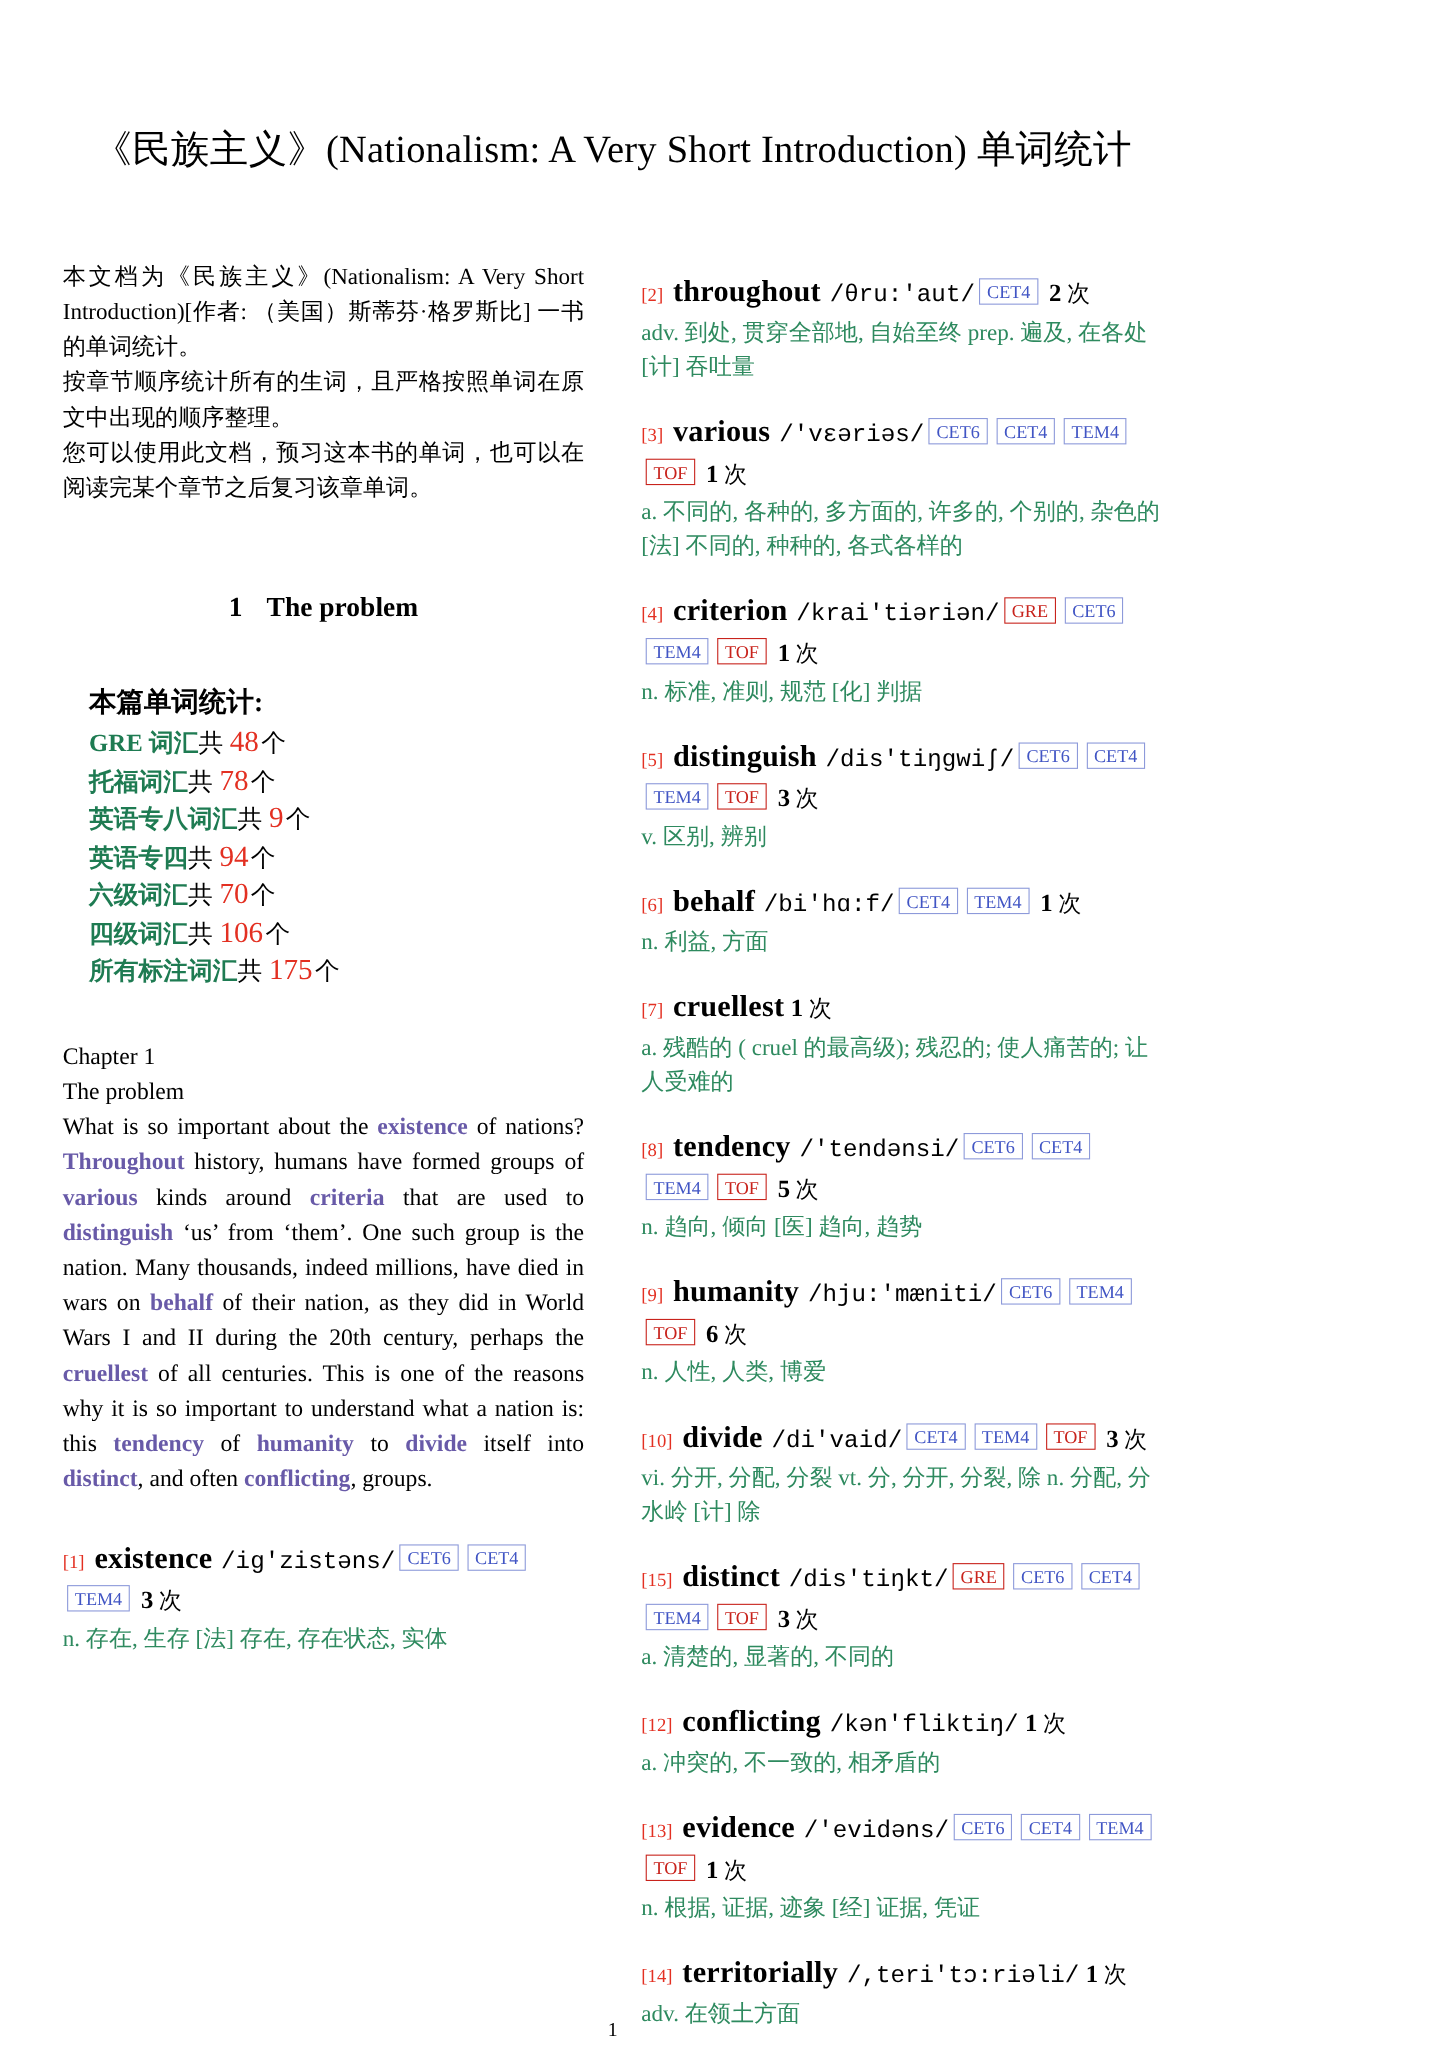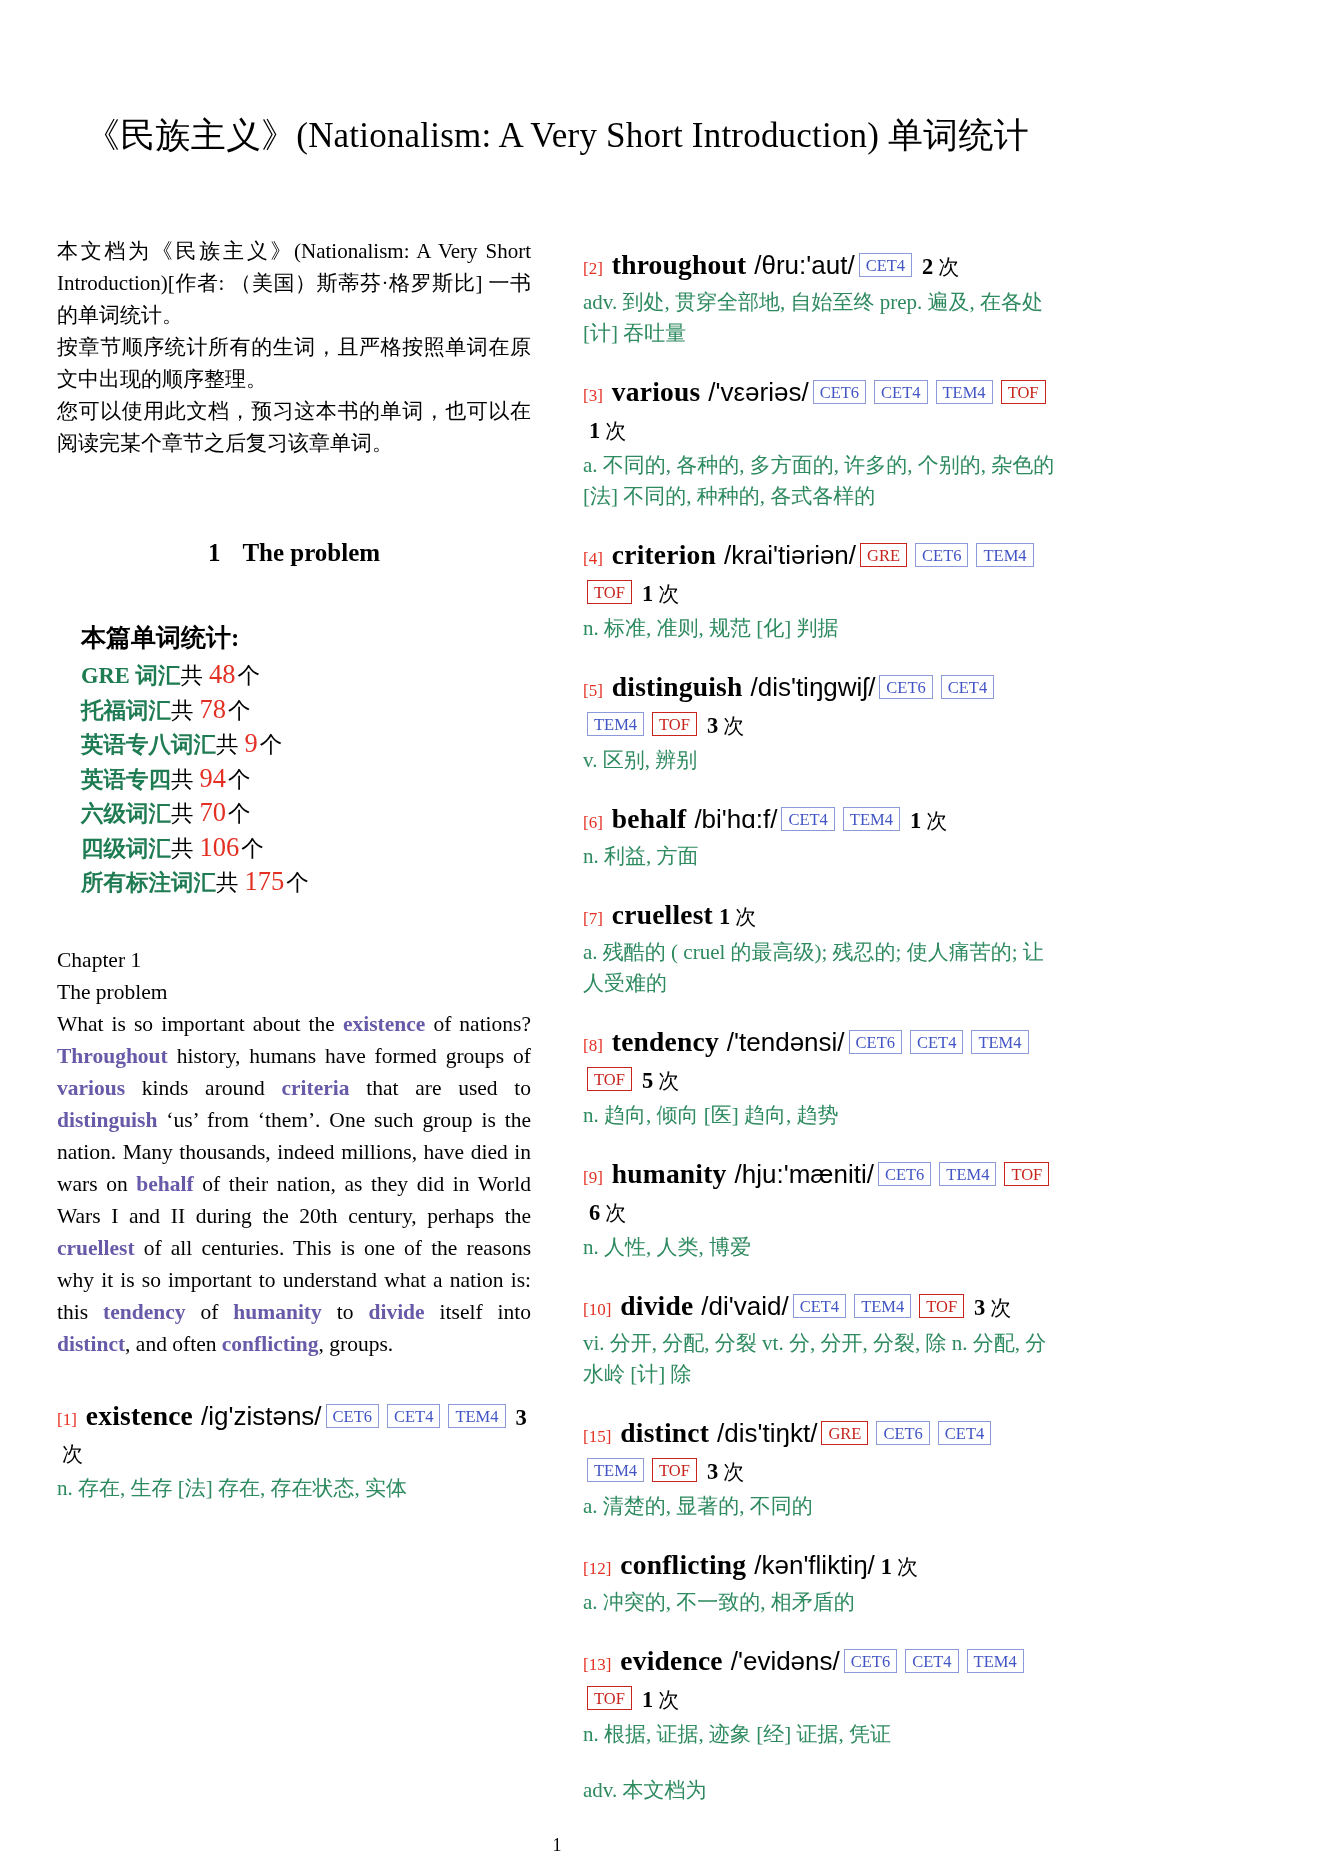--- a/index.html
+++ b/index.html
@@ -38,21 +38,21 @@
   .chapter-line{margin:0;}
   .body-par{font-size:21.5px;line-height:32px;text-align:justify;margin-top:0;}
   .hl{color:var(--highlight-purple,#685aa8);font-weight:bold;}
   
   .entry{margin-top:25px;}
   .col-left .entry{margin-top:38px;}
   .col-right .entry:first-child{margin-top:12px;}
   .entry-head{font-size:21px;line-height:35px;}
   .entry-idx{color:var(--accent-red,#e33022);font-size:17px;margin-right:9px;}
   .entry-word{font-size:27.5px;font-weight:bold;letter-spacing:.2px;}
-  .entry-pron{font-family:Liberation Sans, sans-serif;font-size:26px;margin-left:8px;}
+  .entry-pron{font-family:Liberation Mono, monospace;font-size:22px;margin-left:8px;}
   .tag{
     display:inline-block;font-size:16.5px;line-height:19px;
     padding:2px 6px 1px 6px;border:1.5px solid;margin:0 4px;
     vertical-align:3px;font-family:Liberation Serif, serif;
   }
   .tag.blue{color:var(--tag-blue,#4155c4);border-color:var(--tag-blue-border,#8violet);}
   .tag.blue{border-color:var(--tag-blue-border,#8d9ada);}
   .tag.red{color:var(--tag-red,#c8231c);border-color:var(--tag-red,#c8231c);}
   .entry-count{font-weight:bold;font-size:22.5px;margin-left:6px;}
   .count-unit{font-size:21px;margin-left:5px;}
@@ -155,21 +155,22 @@
             </div>
             <div class="entry">
               <div class="entry-head"><span class="entry-idx">[12]</span><span class="entry-word">conflicting</span><span class="entry-pron">/kən'fliktiŋ/</span><span class="entry-count">1</span><span class="count-unit">次</span></div>
               <div class="def">a. 冲突的, 不一致的, 相矛盾的</div>
             </div>
             <div class="entry">
               <div class="entry-head"><span class="entry-idx">[13]</span><span class="entry-word">evidence</span><span class="entry-pron">/'evidəns/</span><span class="tag blue">CET6</span><span class="tag blue">CET4</span><span class="tag blue">TEM4</span><span class="tag red">TOF</span><span class="entry-count">1</span><span class="count-unit">次</span></div>
               <div class="def">n. 根据, 证据, 迹象 [经] 证据, 凭证</div>
             </div>
             <div class="entry">
-              <div class="def">adv. 本文档为</div>
+              <div class="entry-head"><span class="entry-idx">[14]</span><span class="entry-word">territorially</span><span class="entry-pron">/,teri'tɔ:riəli/</span><span class="entry-count">1</span><span class="count-unit">次</span></div>
+              <div class="def">adv. 在领土方面</div>
             </div>
           </div>
       </div>
 
     </div>
   </div>
 
   <div class="pageno">1</div>
 </div>
 

